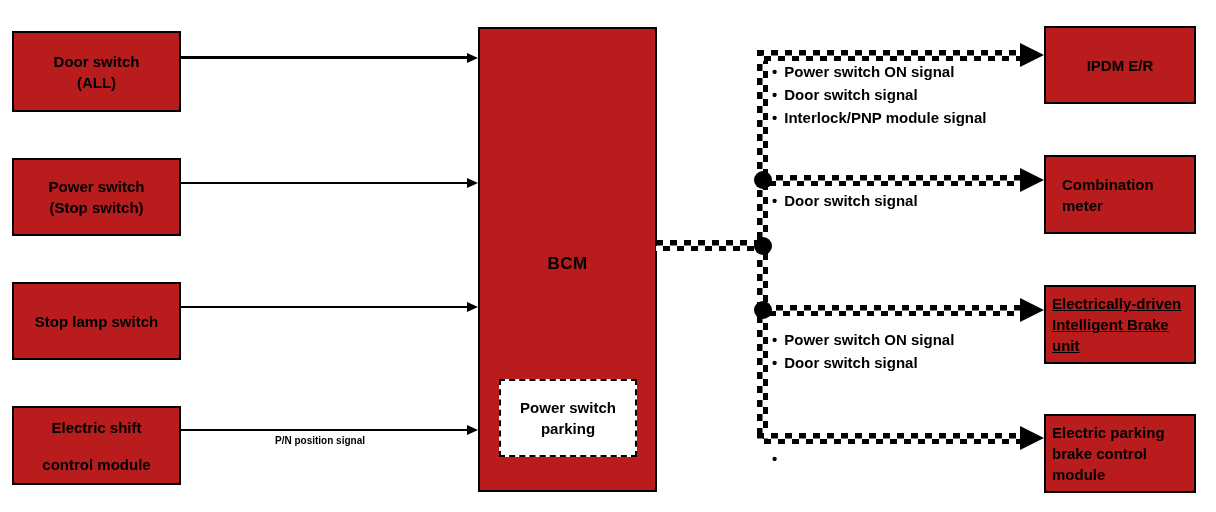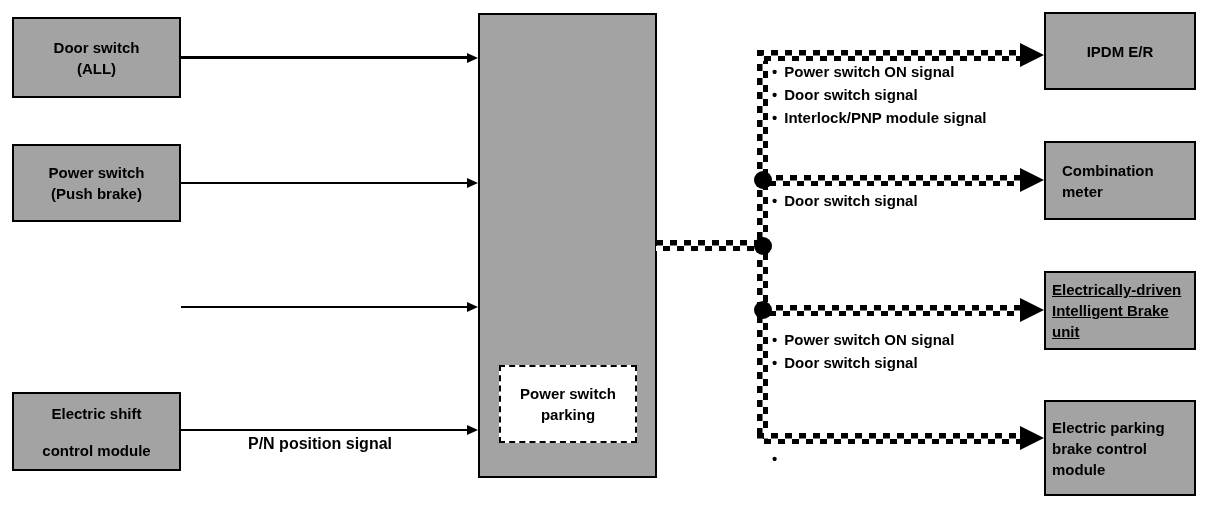--- a/index.html
+++ b/index.html
@@ -1,21 +1,21 @@
 <!DOCTYPE html>
 <html><head>
 <meta charset="utf-8">
 <style>
   html,body{margin:0;padding:0;background:#ffffff;}
   body{font-family:"Liberation Sans", sans-serif;}
   #canvas{position:relative;width:1216px;height:512px;background:#ffffff;overflow:hidden;
           color:#000;font-weight:bold;}
   
-  .box{position:absolute;border:2px solid #000;background:#a3a3a3;box-sizing:border-box;
-       display:flex;flex-direction:column;justify-content:center;font-size:15px;line-height:21px;}
+  .box{position:absolute;border:2px solid #000;background:#b91c1c;box-sizing:border-box;
+       display:flex;flex-direction:column;justify-content:center;font-size:15px;line-height:21px;margin-top:14px;}
   .box.center-text{align-items:center;text-align:center;}
   .box.left-text{align-items:flex-start;text-align:left;}
   
   .thin-line{position:absolute;background:#000;}
   .thin-arrowhead{position:absolute;width:0;height:0;
        border-top:5px solid transparent;border-bottom:5px solid transparent;
        border-left:11px solid #000;}
   
   .can-h{position:absolute;height:11px;
        background-image:
@@ -40,37 +40,40 @@
        font-size:17px;letter-spacing:0.5px;}
   .inner-dashed{position:absolute;left:19px;top:350px;width:138px;height:78px;
        border:2px dashed #000;box-sizing:border-box;background:#fff;
        display:flex;flex-direction:column;justify-content:center;align-items:center;
        text-align:center;font-size:15px;line-height:21px;}
   
   .signal-list{position:absolute;font-size:15px;line-height:23px;width:280px;}
   .signal-item{display:flex;align-items:baseline;}
   .signal-item .bullet{margin-right:7px;font-size:15px;}
   
-  .edge-label{position:absolute;font-size:16px;text-align:center;}
+  .edge-label{position:absolute;font-size:10px;text-align:center;}
 </style>
 </head>
 <body>
 
 <div id="canvas">
 
   <div class="box center-text" style="left:12px;top:17px;width:169px;height:81px;">
     <div>Door switch</div>
     <div>(ALL)</div>
   </div>
 
   <div class="box center-text" style="left:12px;top:144px;width:169px;height:78px;">
     <div>Power switch</div>
-    <div>(Push brake)</div>
+    <div>(Stop switch)</div>
   </div>
 
+  <div class="box center-text" style="left:12px;top:268px;width:169px;height:78px;">
+    <div>Stop lamp switch</div>
+  </div>
 
   <div class="box center-text" style="left:12px;top:392px;width:169px;height:79px;gap:16px;">
     <div>Electric shift</div>
     <div>control module</div>
   </div>
 
   <div class="thin-line" style="left:181px;top:56px;width:286px;height:3px;"></div>
   <div class="thin-arrowhead" style="left:467px;top:53px;"></div>
 
   <div class="thin-line" style="left:181px;top:182px;width:286px;height:2px;"></div>
@@ -78,20 +81,21 @@
 
   <div class="thin-line" style="left:181px;top:306px;width:286px;height:2px;"></div>
   <div class="thin-arrowhead" style="left:467px;top:302px;"></div>
 
   <div class="thin-line" style="left:181px;top:429px;width:286px;height:2px;"></div>
   <div class="thin-arrowhead" style="left:467px;top:425px;"></div>
 
   <div class="edge-label" style="left:225px;top:435px;width:190px;">P/N position signal</div>
 
   <div class="box" style="left:478px;top:13px;width:179px;height:465px;">
+    <div class="bcm-label">BCM</div>
     <div class="inner-dashed">
       <div>Power switch</div>
       <div>parking</div>
     </div>
   </div>
 
   <div class="can-h" style="left:656px;top:240px;width:112px;"></div>
   <div class="can-v" style="left:757px;top:50px;height:394px;"></div>
 
   <div class="can-h" style="left:757px;top:50px;width:265px;"></div>
@@ -157,19 +161,19 @@
   <div class="box center-text" style="left:1044px;top:12px;width:152px;height:78px;">
     <div>IPDM E/R</div>
   </div>
 
   <div class="box left-text" style="left:1044px;top:271px;width:152px;height:79px;padding-left:6px;text-decoration:underline;">
     <div>Electrically-driven</div>
     <div>Intelligent Brake</div>
     <div>unit</div>
   </div>
 
-  <div class="box left-text" style="left:1044px;top:400px;width:152px;height:96px;padding-left:6px;">
+  <div class="box left-text" style="left:1044px;top:400px;width:152px;height:79px;padding-left:6px;">
     <div>Electric parking</div>
     <div>brake control</div>
     <div>module</div>
   </div>
 
 </div>
 
 </body></html>

